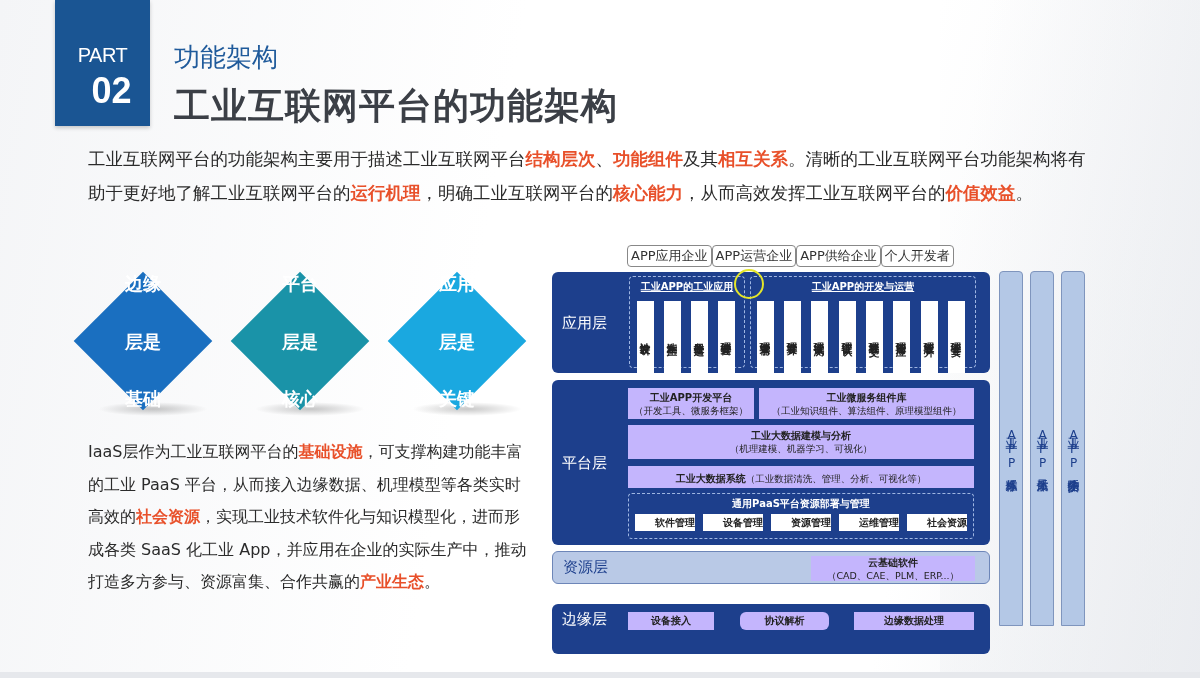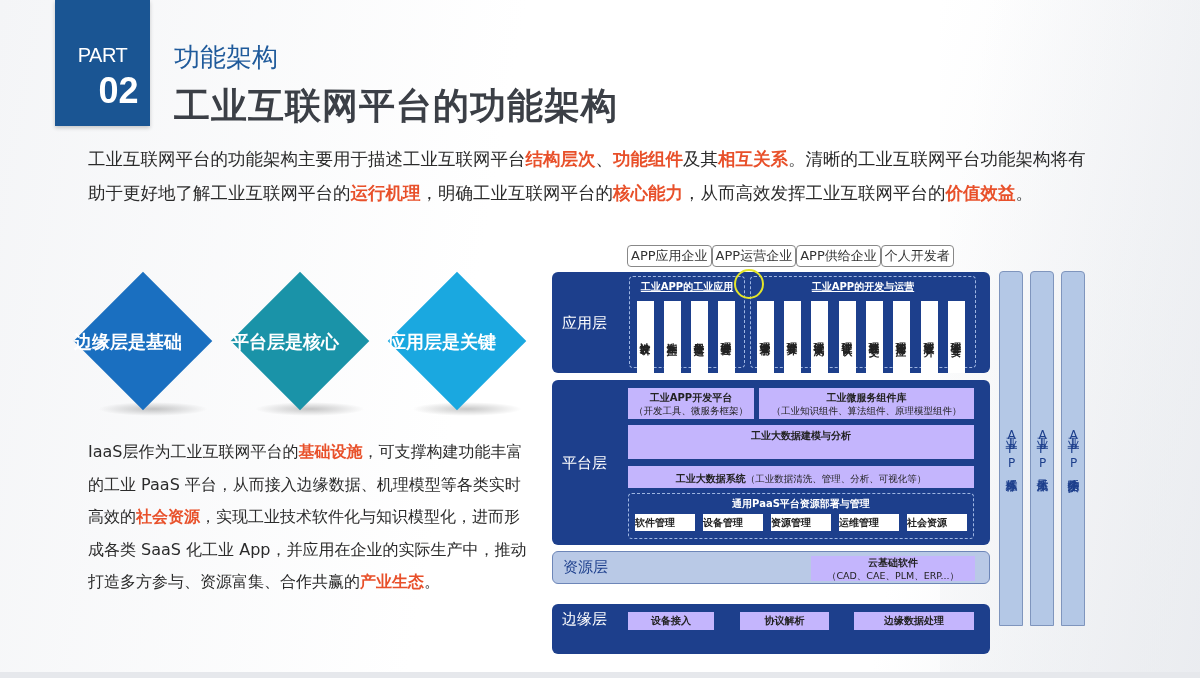--- a/index.html
+++ b/index.html
@@ -10,53 +10,53 @@
     position: relative;
   }
   .bg-shade { position: absolute; right: 0; top: 0; width: 260px; height: 678px;
     background: linear-gradient(110deg, rgba(255,255,255,0) 0%, rgba(232,234,238,0.6) 100%); }
   .bottom-bar { position: absolute; left: 0; bottom: 0; width: 1200px; height: 6px; background: #e6e8ec; }
 
   .part-box { position: absolute; left: 55px; top: 0; width: 95px; height: 126px;
     background: #1a5593; color: #fff; box-shadow: 0 2px 4px rgba(0,0,0,0.2); }
   .part-label { position: absolute; left: 0; width: 95px; top: 44px; text-align: center;
     font-family: "Liberation Sans", sans-serif; font-size: 20px; letter-spacing: -0.5px; }
-  .part-num { position: absolute; left: 16px; width: 95px; top: 70px; text-align: center;
+  .part-num { position: absolute; left: 9px; width: 95px; top: 70px; text-align: center;
     font-family: "Liberation Sans", sans-serif; font-size: 36px; font-weight: bold; }
 
   .subtitle { position: absolute; left: 174px; top: 40px; font-size: 26px; color: #1f5a9b; }
   .title { position: absolute; left: 174px; top: 82px; font-size: 36px; font-weight: bold; color: #3b3f46; letter-spacing: 1px; }
 
   .intro { position: absolute; left: 88px; top: 142px; width: 1010px; font-size: 17.5px; color: #2b2b2b; line-height: 34px; }
   .hl { color: #e8502a; font-weight: bold; }
 
   .diamond-wrap { position: absolute; width: 138px; height: 138px; }
   .diamond { position: absolute; left: 20px; top: 20px; width: 98px; height: 98px; transform: rotate(45deg); }
-  .diamond-text { position: absolute; left: 0; top: 0; width: 138px; height: 138px; display: flex; 
-    align-items: center; justify-content: flex-start; color: #fff; font-size: 18px; font-weight: bold; line-height: 23px; }
+  .diamond-text { position: absolute; left: 0; top: 0; width: 138px; height: 138px; display: flex; flex-direction: column;
+    align-items: center; justify-content: space-between; color: #fff; font-size: 18px; font-weight: bold; line-height: 23px; }
   .diamond-shadow { position: absolute; left: 24px; top: 130px; width: 110px; height: 14px; border-radius: 50%;
     background: radial-gradient(ellipse at center, rgba(0,0,0,0.22) 0%, rgba(0,0,0,0) 70%); }
 
   .body-text { position: absolute; left: 88px; top: 436px; width: 445px; font-size: 16px; color: #2b2b2b; line-height: 32.5px; }
 
   
   .diagram { position: absolute; left: 550px; top: 243px; width: 450px; height: 383px; }
   .stakeholders { position: absolute; left: 77px; top: 2px; display: flex; }
   .stake { border: 1px solid #888; border-radius: 4px; background: #fff; font-size: 13px; padding: 1px 3px; color: #333; }
 
   .layer { position: absolute; left: 2px; width: 438px; border-radius: 6px; background: #1d3f8c; }
   .layer-label { position: absolute; left: 10px; color: #fff; font-size: 15px; }
   .dashed { position: absolute; border: 1px dashed #9fb6e2; border-radius: 4px; }
   .dash-title { position: absolute; left: 0; width: 100%; text-align: center; color: #fff; font-size: 10px; font-weight: bold; text-decoration: underline; }
   .vcell { position: absolute; background: #fff; width: 17px; height: 72px; top: 24px; font-size: 10.5px; font-weight: bold;
     color: #222; writing-mode: vertical-rl; text-orientation: upright; display: flex; align-items: center; justify-content: center; letter-spacing: -1px; }
   .hbox { position: absolute; background: #c4b5fd; text-align: center; color: #222; }
   .hbox .t { font-size: 10px; font-weight: bold; display: block; line-height: 13px; }
   .hbox .s { font-size: 9.5px; display: block; line-height: 13px; }
-  .small-cell { position: absolute; background: #fff; font-size: 10px; font-weight: bold; color: #222; height: 17px; text-align: left; line-height: 17px; top: 20px; }
+  .small-cell { position: absolute; background: #fff; font-size: 10px; font-weight: bold; color: #222; height: 17px; text-align: right; line-height: 17px; top: 20px; }
   .ring { position: absolute; left: 182px; top: 33px; width: 30px; height: 30px; border: 2px solid #e4e62a; border-radius: 50%; }
 
   .layer-res { background: #b9c9e6; border: 1px solid #6d86b8; }
   .layer-res .layer-label { color: #1d3f8c; }
 
   .vcol { position: absolute; top: 28px; width: 24px; height: 355px; background: #b4c8e6; border: 1px solid #7f95bd; border-radius: 4px 4px 0 0;
     display: flex; justify-content: center; }
   .vcol span { writing-mode: vertical-rl; text-orientation: upright; color: #1d3f8c; font-size: 12px; }
 </style>
 </head>
@@ -140,20 +140,21 @@
     <div class="hbox" style="left:76px;top:8px;width:126px;height:31px;">
       <span class="t" style="margin-top:3px;">工业APP开发平台</span>
       <span class="s">（开发工具、微服务框架）</span>
     </div>
     <div class="hbox" style="left:207px;top:8px;width:215px;height:31px;">
       <span class="t" style="margin-top:3px;">工业微服务组件库</span>
       <span class="s">（工业知识组件、算法组件、原理模型组件）</span>
     </div>
     <div class="hbox" style="left:76px;top:45px;width:346px;height:34px;">
       <span class="t" style="margin-top:4px;">工业大数据建模与分析</span>
+      <span class="s">（机理建模、机器学习、可视化）</span>
     </div>
     <div class="hbox" style="left:76px;top:86px;width:346px;height:22px;line-height:22px;">
       <span class="t" style="display:inline;">工业大数据系统</span><span class="s" style="display:inline;">（工业数据清洗、管理、分析、可视化等）</span>
     </div>
     <div class="dashed" style="left:76px;top:113px;width:346px;height:46px;">
       <div class="dash-title" style="top:3px;text-decoration:none;">通用PaaS平台资源部署与管理</div>
       <div class="small-cell" style="left:6px;width:60px;">软件管理</div>
       <div class="small-cell" style="left:74px;width:60px;">设备管理</div>
       <div class="small-cell" style="left:142px;width:60px;">资源管理</div>
       <div class="small-cell" style="left:210px;width:60px;">运维管理</div>
@@ -171,21 +172,21 @@
       <span class="t">云基础软件</span>
       <span class="s">（CAD、CAE、PLM、ERP...）</span>
     </div>
   </div>
 
   <div class="layer" style="top:361px;height:50px;">
     <div class="layer-label" style="top:6px;">边缘层</div>
     <div class="hbox" style="left:76px;top:8px;width:86px;height:18px;line-height:18px;">
       <span class="t" style="line-height:18px;">设备接入</span>
     </div>
-    <div class="hbox" style="left:188px;top:8px;width:89px;height:18px;">
+    <div class="hbox" style="left:188px;top:8px;width:89px;height:18px;border-radius:6px;">
       <span class="t" style="line-height:18px;">协议解析</span>
     </div>
     <div class="hbox" style="left:302px;top:8px;width:120px;height:18px;">
       <span class="t" style="line-height:18px;">边缘数据处理</span>
     </div>
   </div>
 
   <div class="vcol" style="left:449px;align-items:center;">
     <span>工业APP标准体系</span>
   </div>

